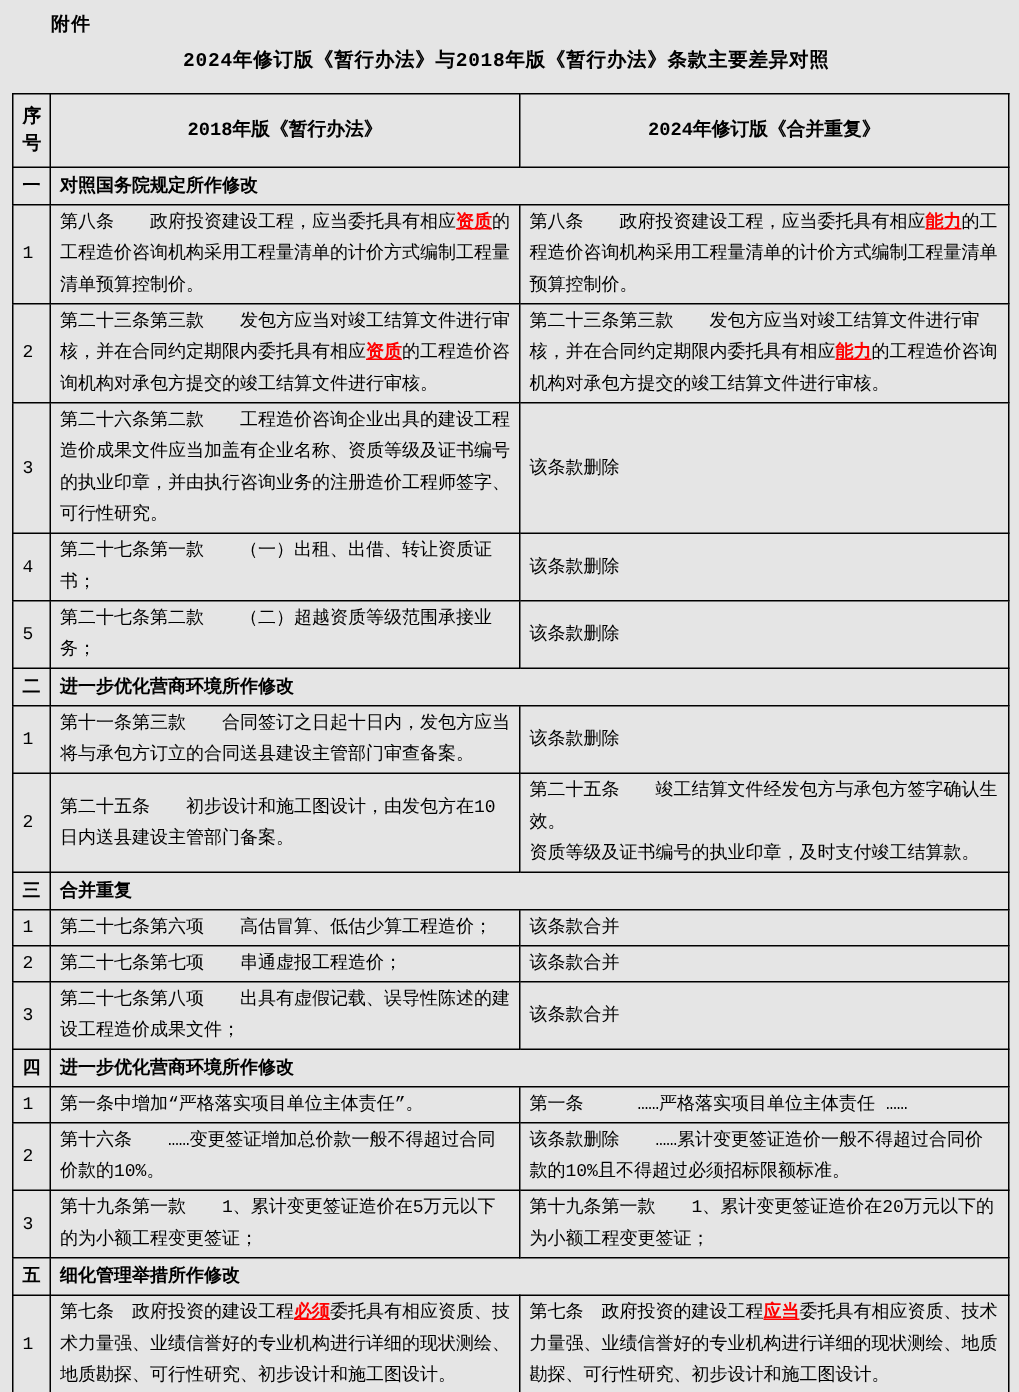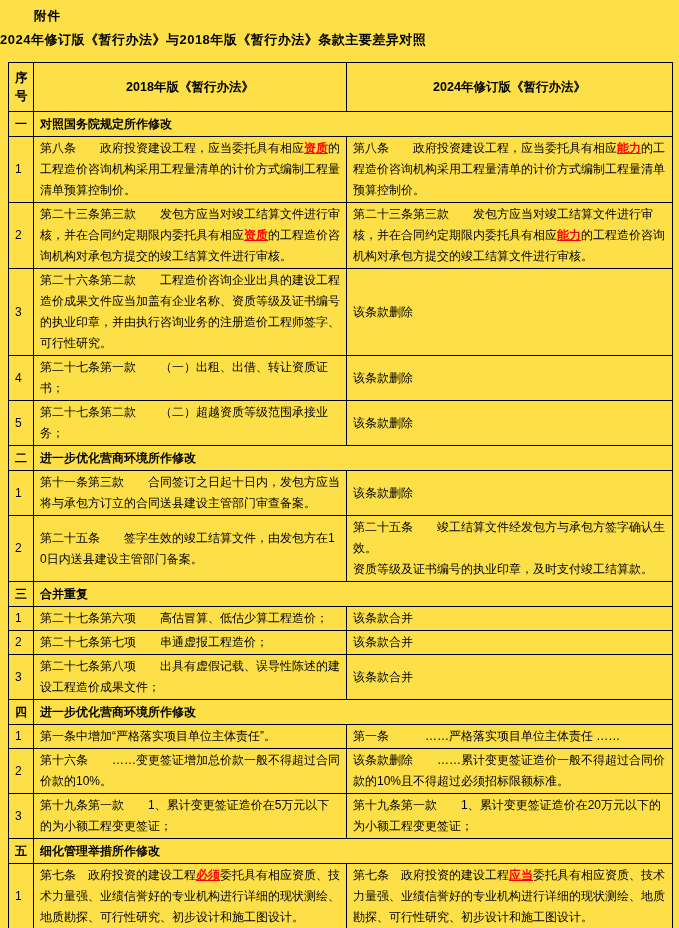--- a/index.html
+++ b/index.html
@@ -2,28 +2,28 @@
 <html><head>
 <meta charset="utf-8">
 <style>
   html,body{margin:0;padding:0;background:#ffffff;}
   body{
     width:679px;height:928px;overflow:hidden;
     font-family:"Liberation Sans","DejaVu Sans",sans-serif;
     color:#000;
     -webkit-font-smoothing:antialiased;
   }
-  .page{position:relative;width:679px;height:928px;background:#fde047;}
+  .page{position:relative;width:679px;height:928px;background:#e5e5e5;font-family:Liberation Mono, monospace;}
   .attachment{
     position:absolute;left:34px;top:8px;
     font-size:12.5px;font-weight:600;letter-spacing:1px;
   }
   .doc-title{
     position:absolute;left:0;top:31px;width:553px;
-    text-align:left;font-size:13px;font-weight:700;letter-spacing:.5px;
+    text-align:right;font-size:13px;font-weight:700;letter-spacing:.5px;
   }
   table.cmp{
     position:absolute;left:8px;top:62px;
     width:664px;border-collapse:collapse;table-layout:fixed;
     font-size:12px;
   }
   table.cmp td,table.cmp th{
     border:1px solid #000;
     padding:1px 6px;
     vertical-align:middle;
@@ -53,21 +53,21 @@
   <table class="cmp">
     <colgroup>
       <col style="width:25px">
       <col style="width:313px">
       <col style="width:326px">
     </colgroup>
     <thead>
       <tr>
         <th>序号</th>
         <th>2018年版《暂行办法》</th>
-        <th>2024年修订版《暂行办法》</th>
+        <th>2024年修订版《合并重复》</th>
       </tr>
     </thead>
     <tbody>
         <tr class="section-row">
           <td class="num">一</td>
           <td colspan="2">对照国务院规定所作修改</td>
         </tr>
         <tr class="data-row">
           <td class="num">1</td>
           <td class="content"><span>第八条　　政府投资建设工程，应当委托具有相应</span><span class="hl">资质</span><span>的工程造价咨询机构采用工程量清单的计价方式编制工程量清单预算控制价。</span></td>
@@ -97,21 +97,21 @@
           <td class="num">二</td>
           <td colspan="2">进一步优化营商环境所作修改</td>
         </tr>
         <tr class="data-row">
           <td class="num">1</td>
           <td class="content"><span>第十一条第三款　　合同签订之日起十日内，发包方应当将与承包方订立的合同送县建设主管部门审查备案。</span></td>
           <td class="content"><span>该条款删除</span></td>
         </tr>
         <tr class="data-row">
           <td class="num">2</td>
-          <td class="content"><span>第二十五条　　签字生效的竣工结算文件，由发包方在10日内送县建设主管部门备案。</span></td>
+          <td class="content"><span>第二十五条　　初步设计和施工图设计，由发包方在10日内送县建设主管部门备案。</span></td>
           <td class="content"><span>第二十五条　　竣工结算文件经发包方与承包方签字确认生效。</span><br><span>资质等级及证书编号的执业印章，及时支付竣工结算款。</span></td>
         </tr>
         <tr class="section-row">
           <td class="num">三</td>
           <td colspan="2">合并重复</td>
         </tr>
         <tr class="data-row">
           <td class="num">1</td>
           <td class="content"><span>第二十七条第六项　　高估冒算、低估少算工程造价；</span></td>
           <td class="content"><span>该条款合并</span></td>

